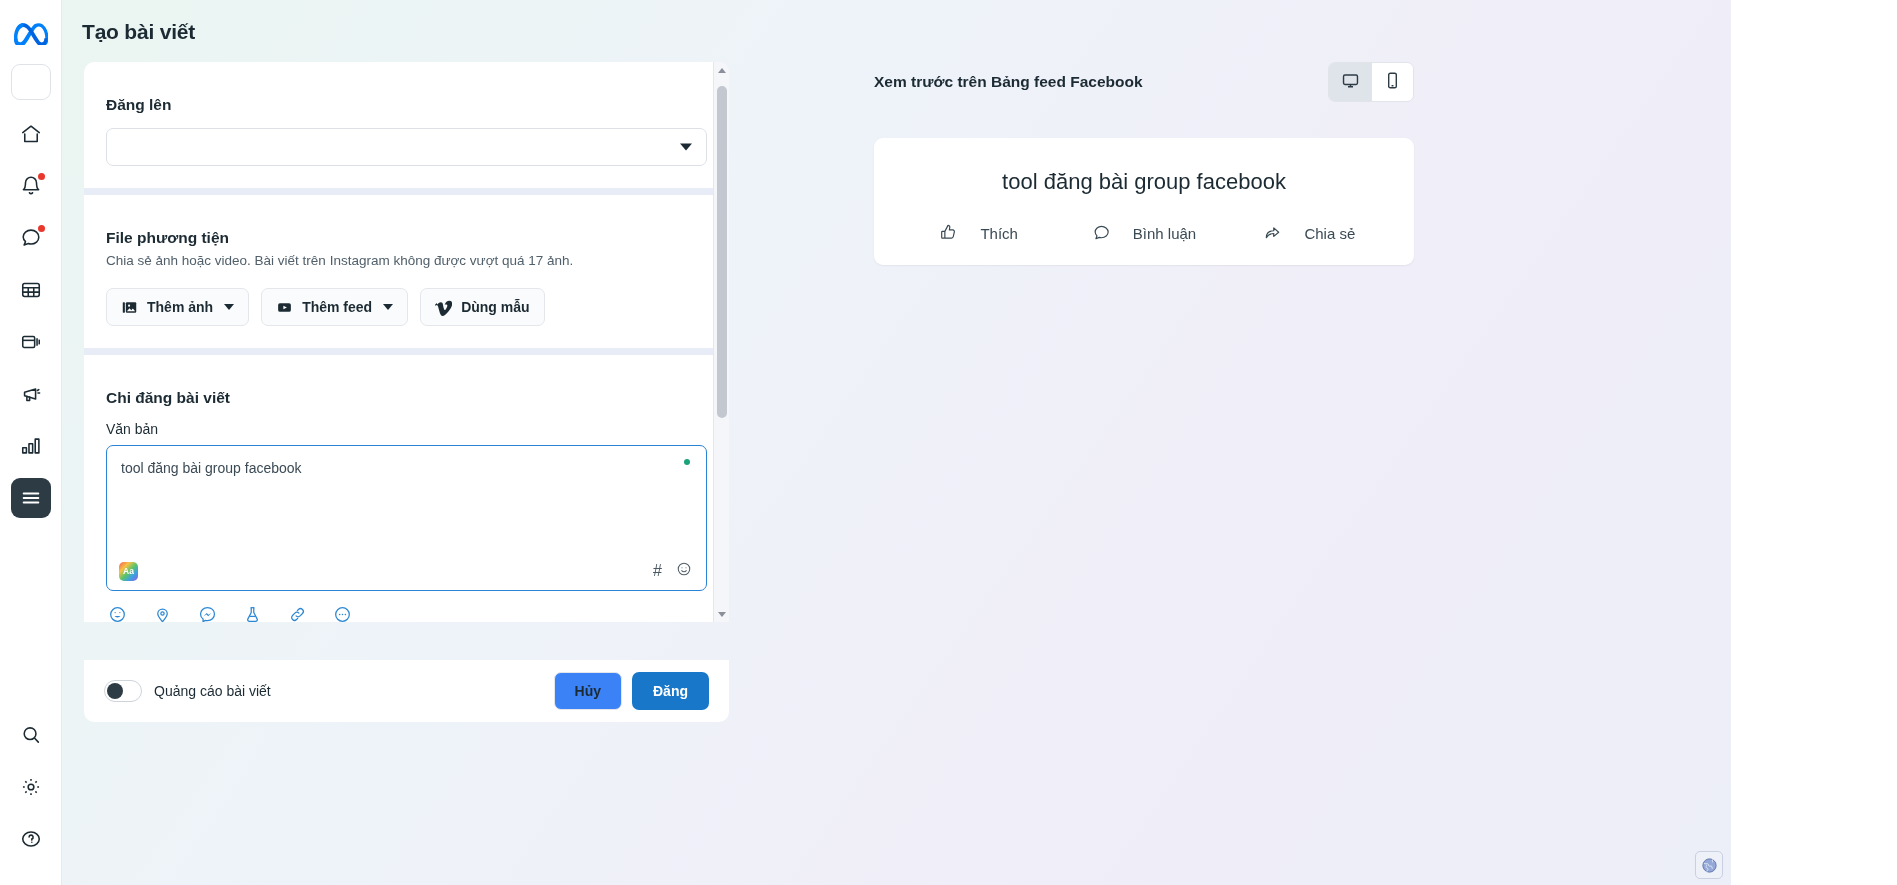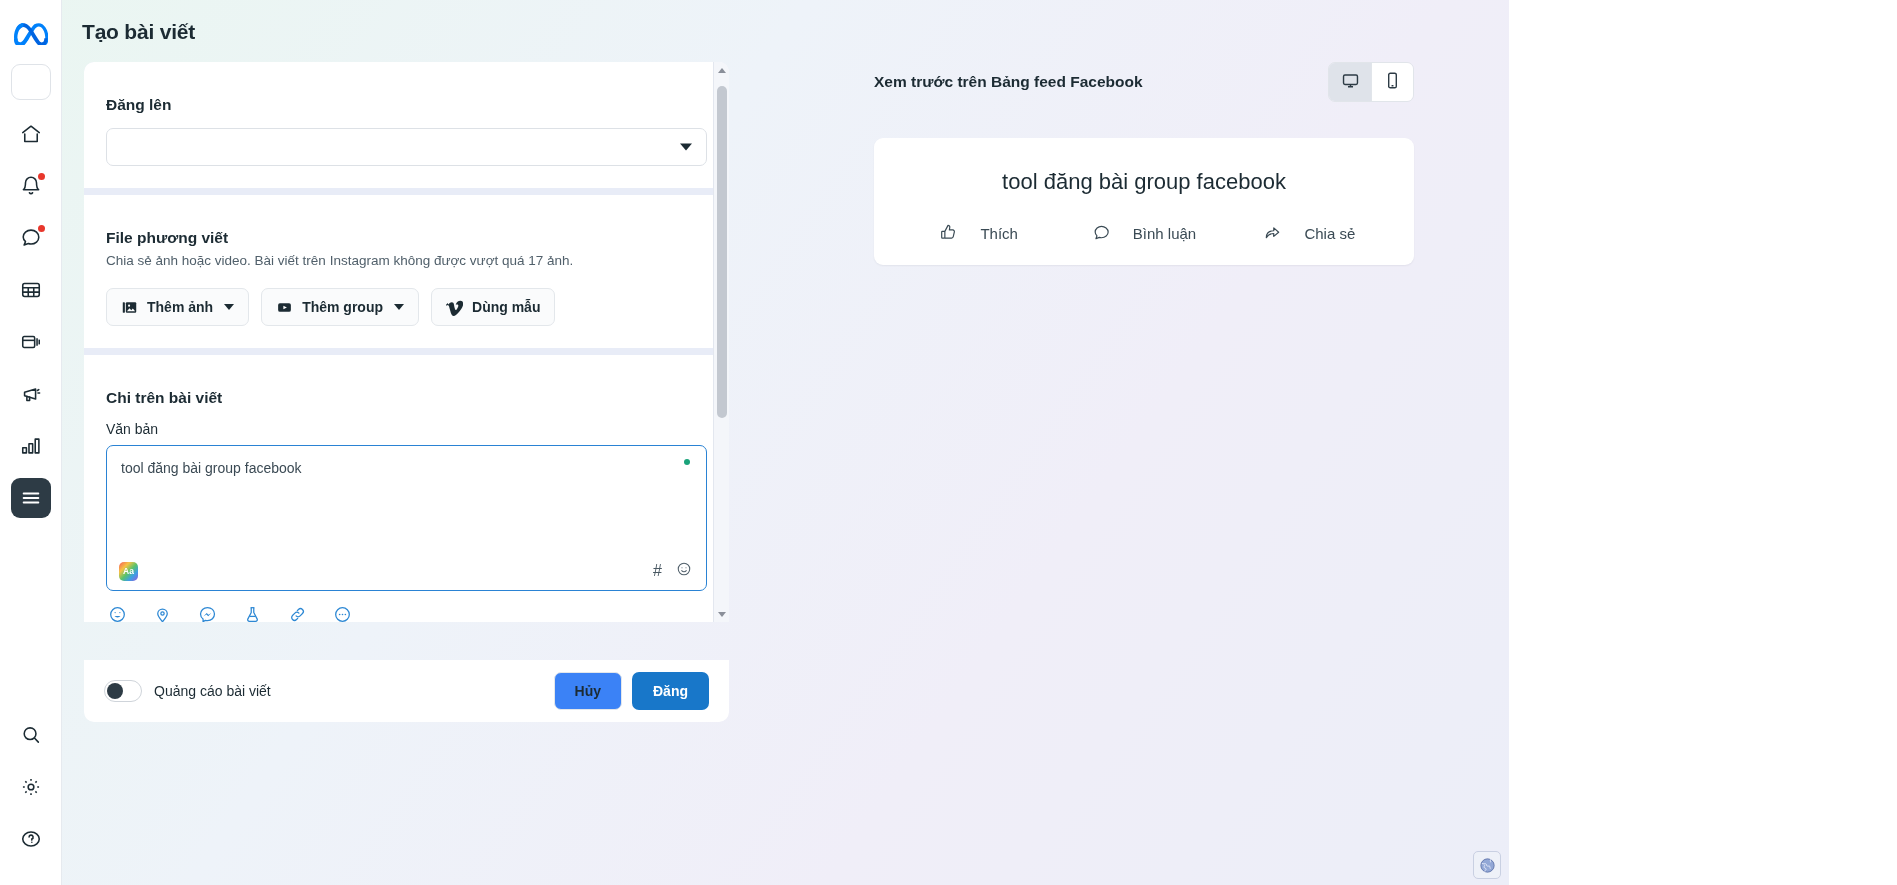--- a/index.html
+++ b/index.html
@@ -10,21 +10,21 @@
     overflow: hidden;
     font-family: "Liberation Sans", "DejaVu Sans", sans-serif;
     background: #ffffff;
     color: #1c2b33;
     -webkit-font-smoothing: antialiased;
   }
 
   
   .app {
     position: relative;
-    width: 1509px;
+    width: 1731px;
     height: 885px;
     display: flex;
     background: linear-gradient(125deg, #eaf6f1 0%, #eef3f9 38%, #f0eef8 68%, #eceef8 100%);
   }
 
   
   .rail {
     position: relative;
     z-index: 5;
     width: 62px;
@@ -532,21 +532,21 @@
 
           <div class="card">
             <h3 class="card-title">Đăng lên</h3>
             <div class="select">
               <span></span>
               <span class="caret"></span>
             </div>
           </div>
 
           <div class="card">
-            <h3 class="card-title tight">File phương viết</h3>
+            <h3 class="card-title tight">File phương tiện</h3>
             <p class="card-sub">Chia sẻ ảnh hoặc video. Bài viết trên Instagram không được vượt quá 17 ảnh.</p>
             <div class="media-row">
 
               <button class="mbtn">
                 <span class="ico">
                   <svg width="17" height="17" viewBox="0 0 24 24" fill="#1c2b33">
                     <rect x="2.5" y="4.5" width="3" height="15" rx="0.7"></rect>
                     <rect x="6.8" y="4.5" width="14.7" height="15" rx="1.6"></rect>
                     <circle cx="11.4" cy="9.4" r="1.5" fill="#fff"></circle>
                     <path d="M8.4 17.4l3.6-4.3 2.5 2.7 2.2-2.4 3.2 4z" fill="#fff"></path>
@@ -556,38 +556,38 @@
                 <span class="caret"></span>
               </button>
 
               <button class="mbtn">
                 <span class="ico">
                   <svg width="17" height="17" viewBox="0 0 24 24">
                     <rect x="3" y="6" width="18" height="12" rx="2.6" fill="#1c2b33"></rect>
                     <path d="M10.4 9.4l5 2.6-5 2.6z" fill="#fff"></path>
                   </svg>
                 </span>
-                <span>Thêm group</span>
+                <span>Thêm feed</span>
                 <span class="caret"></span>
               </button>
 
               <button class="mbtn">
                 <span class="ico">
                   <svg width="17" height="17" viewBox="0 0 24 24" fill="#1c2b33">
                     <path d="M3.4 7.6c1.6-1.9 3.2-2.9 4.6-3 1.8-.1 2.9 1 3.3 3.4.4 2.4.7 3.9.9 4.5.5 2.1 1 3.1 1.6 3.1.5 0 1.2-.7 2.1-2.2.9-1.5 1.4-2.6 1.5-3.4.1-1.5-.5-2.2-1.8-2.2-.6 0-1.2.1-1.9.4 1.2-3.9 3.5-5.8 6.9-5.7 2.5.1 3.7 1.7 3.6 4.9-.1 2.4-1.7 5.7-5 9.9-3.4 4.4-6.3 6.6-8.6 6.6-1.5 0-2.7-1.3-3.7-4-.7-2.4-1.3-4.9-2-7.3-.7-2.7-1.5-4-2.4-4-.2 0-.7.3-1.6.9l-1-1.2c.9-.9 1.7-1.7 2.5-2.6z"></path>
                   </svg>
                 </span>
                 <span>Dùng mẫu</span>
               </button>
 
             </div>
           </div>
 
           <div class="card">
-            <h3 class="card-title">Chi trên bài viết</h3>
+            <h3 class="card-title">Chi đăng bài viết</h3>
             <div class="field-label">Văn bản</div>
 
             <div class="textbox">
               <div class="textbox-value">tool đăng bài group facebook</div>
               <span class="textbox-greendot"></span>
 
               <div class="textbox-footer">
                 <span class="aa-chip">
                   <span>Aa</span>
                 </span>

